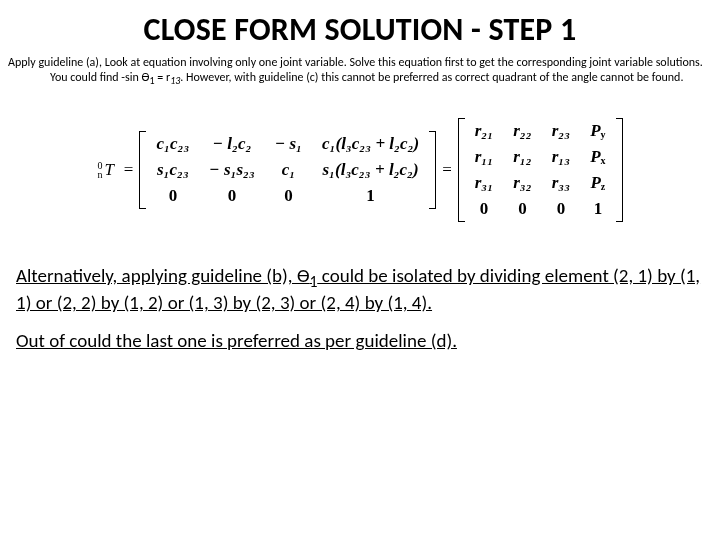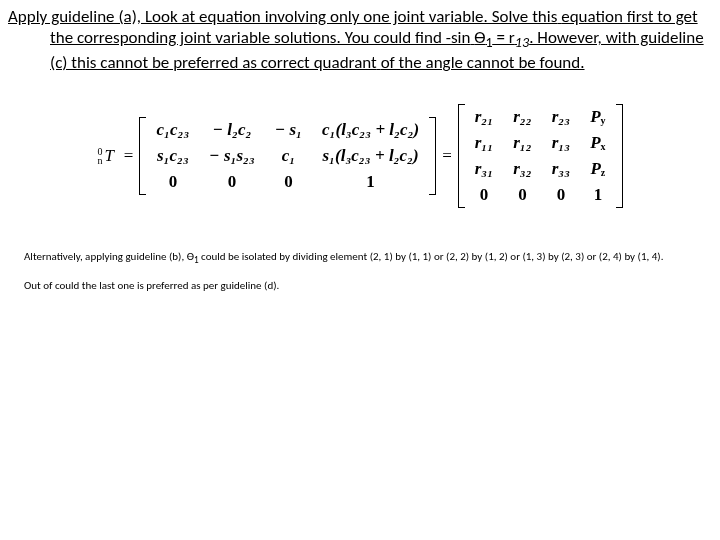--- a/index.html
+++ b/index.html
@@ -22,24 +22,23 @@
     font-size: 32px;
     text-align: center;
     margin: 4px 0 6px 0;
     letter-spacing: 0.2px;
   }
   .subtitle {
     font-size: 22px;
     margin: 0 0 2px 0;
   }
   .para {
-    font-size: 17px;
+    font-size: 12px;
     line-height: 1.25;
     margin: 0 0 8px 0;
-    text-decoration: underline;
   }
   .para .hang {
     display: block;
     margin-left: 42px;
     text-indent: -42px;
   }
   .eq-wrap {
     text-align: center;
     margin: 30px 0 42px 0;
   }
@@ -82,30 +81,32 @@
   }
   table.mat td {
     padding: 3px 10px;
     text-align: center;
     font-style: italic;
     white-space: nowrap;
   }
   table.mat td .n { font-style: normal; }
   sub.ms { font-size: 10px; font-style: normal; vertical-align: -2px; }
   .para2 {
-    font-size: 11px;
+    font-size: 19px;
     line-height: 1.25;
-    margin: 0 0 14px 16px;
+    margin: 0 0 14px 8px;
+    text-decoration: underline;
   }
 </style>
 </head>
 <body>
 
 <div class="slide">
 
+  <div class="title">CLOSE FORM SOLUTION - STEP 1</div>
 
 
   <div class="para">
     <span class="hang">
       <span>Apply guideline (a), Look at equation involving only one joint variable. Solve this</span>
       <span>equation first to get the corresponding joint variable solutions. You could find -sin</span>
       <span>Ɵ</span><sub>1</sub><span> = r</span><sub><i>13</i></sub><span>. However, with guideline (c) this cannot be preferred as correct quadrant</span>
       <span>of the angle cannot be found.</span>
     </span>
   </div>

